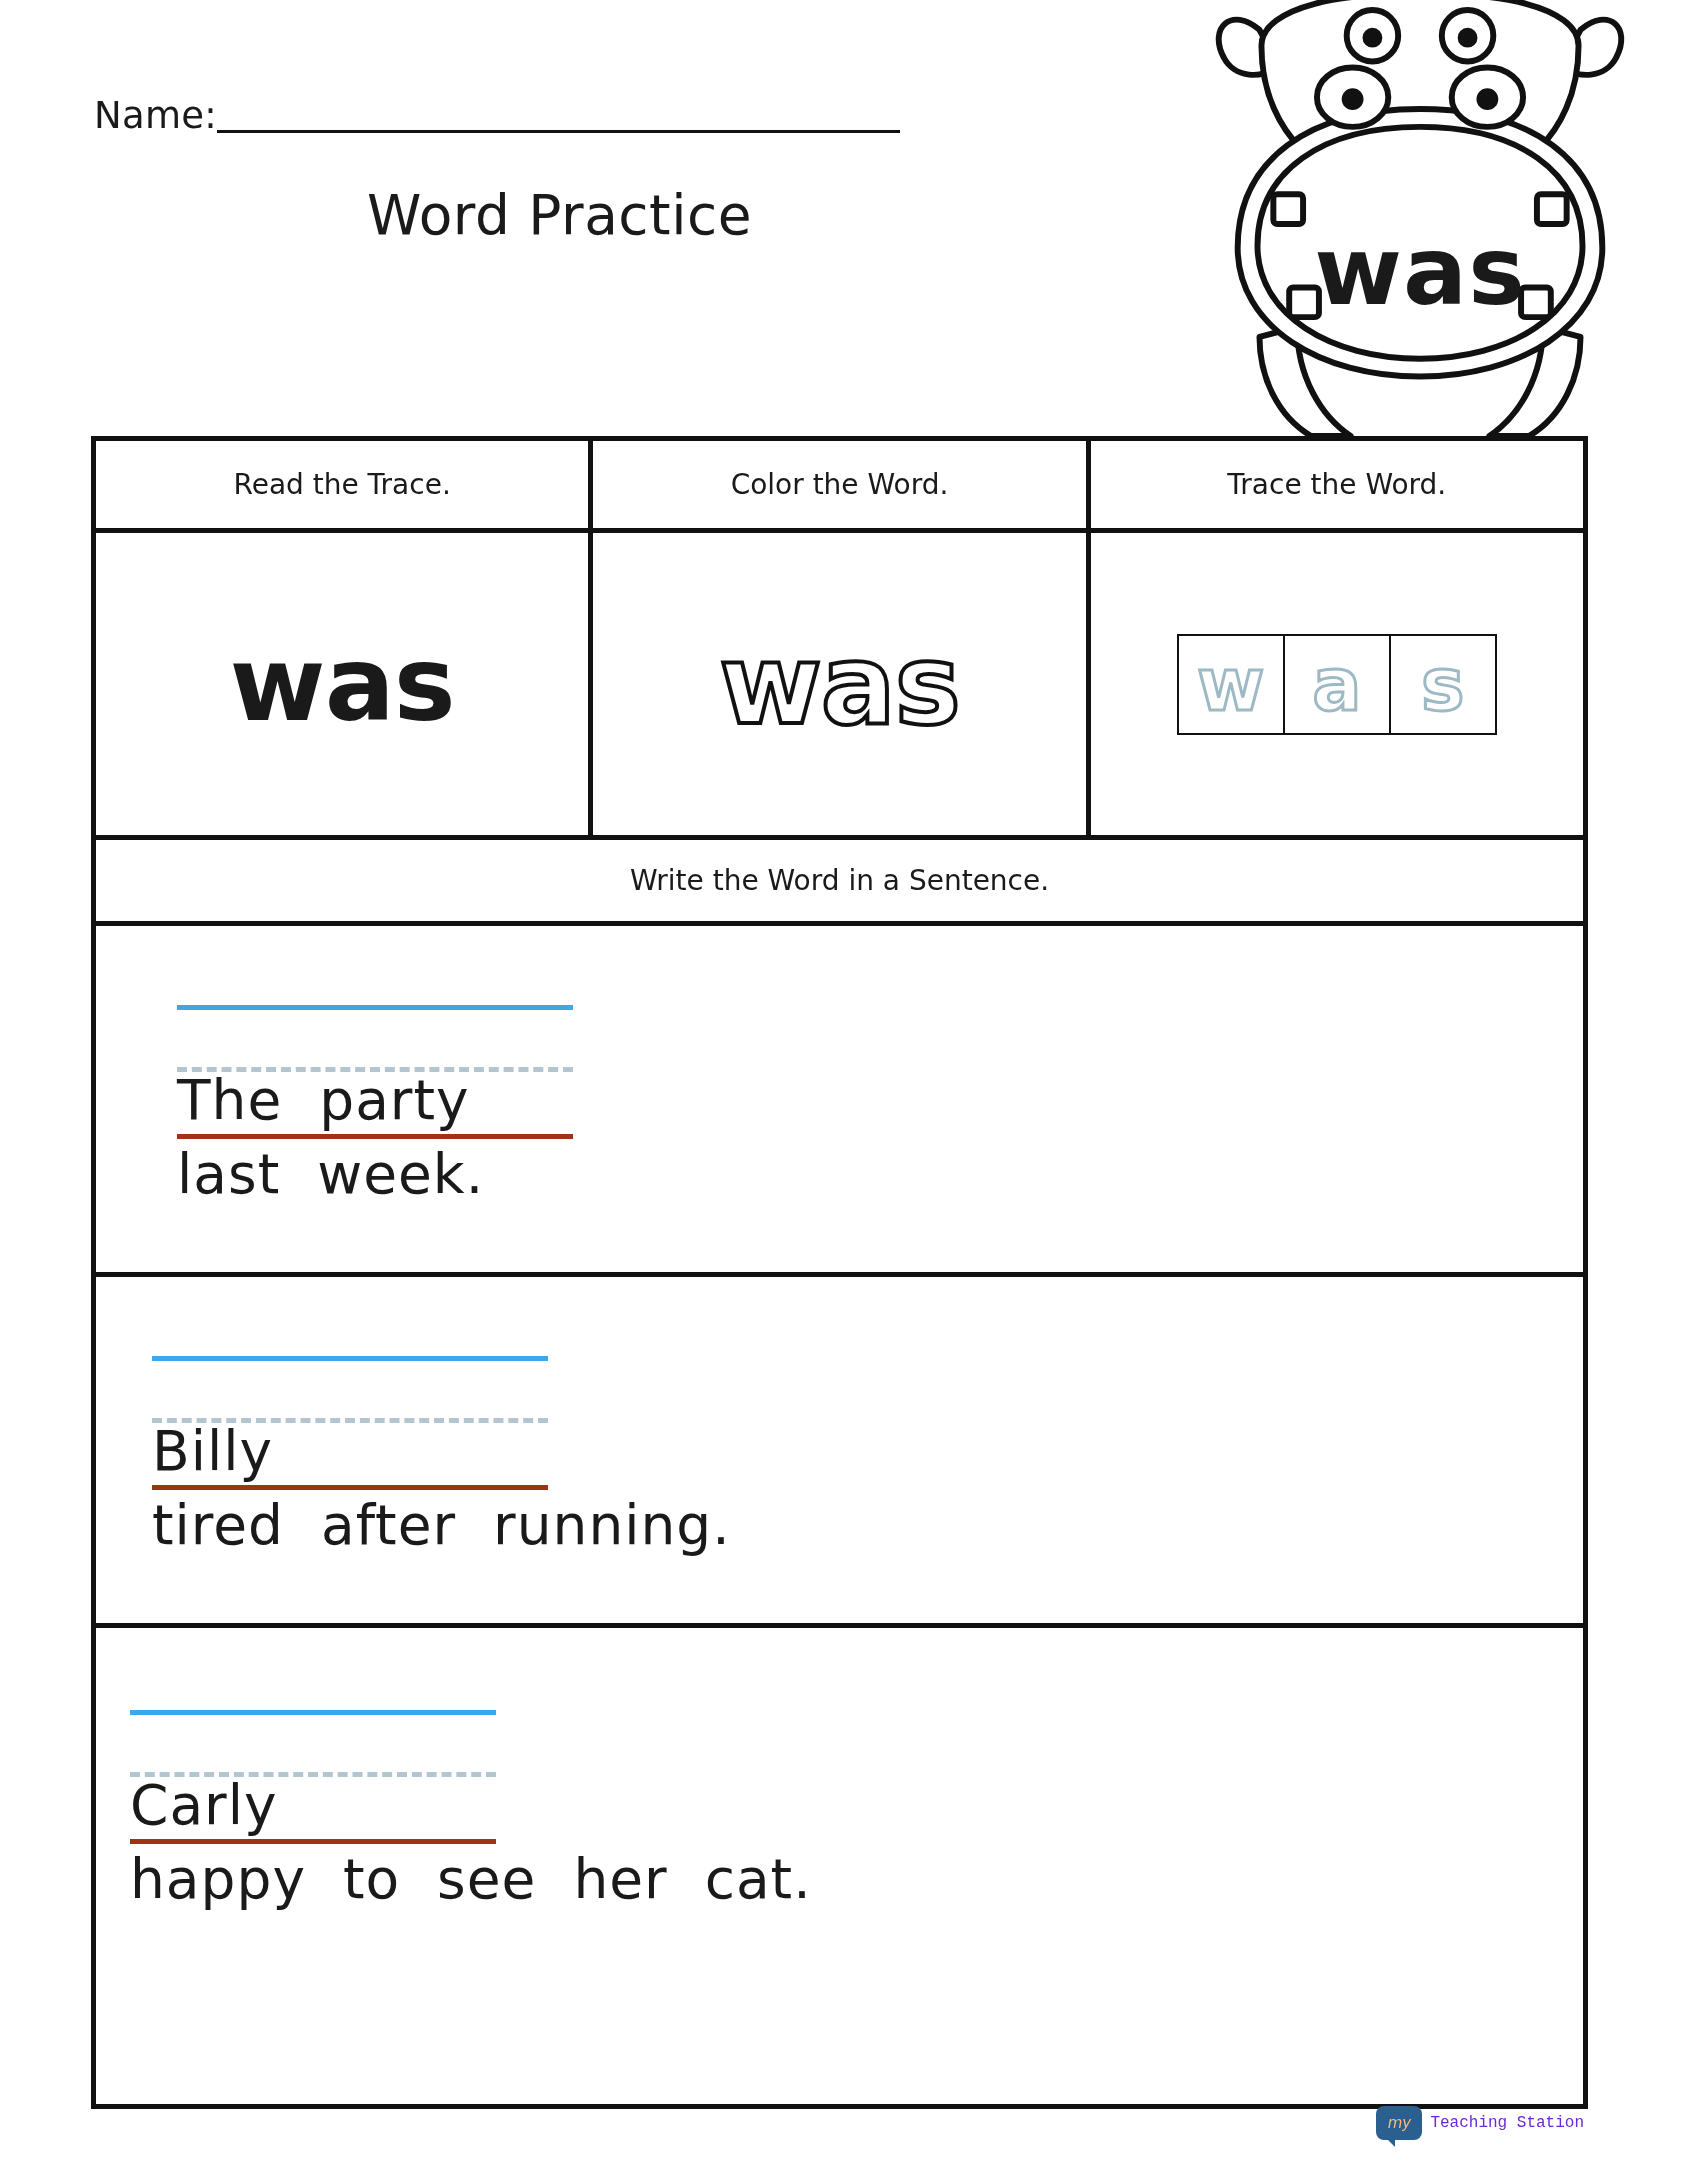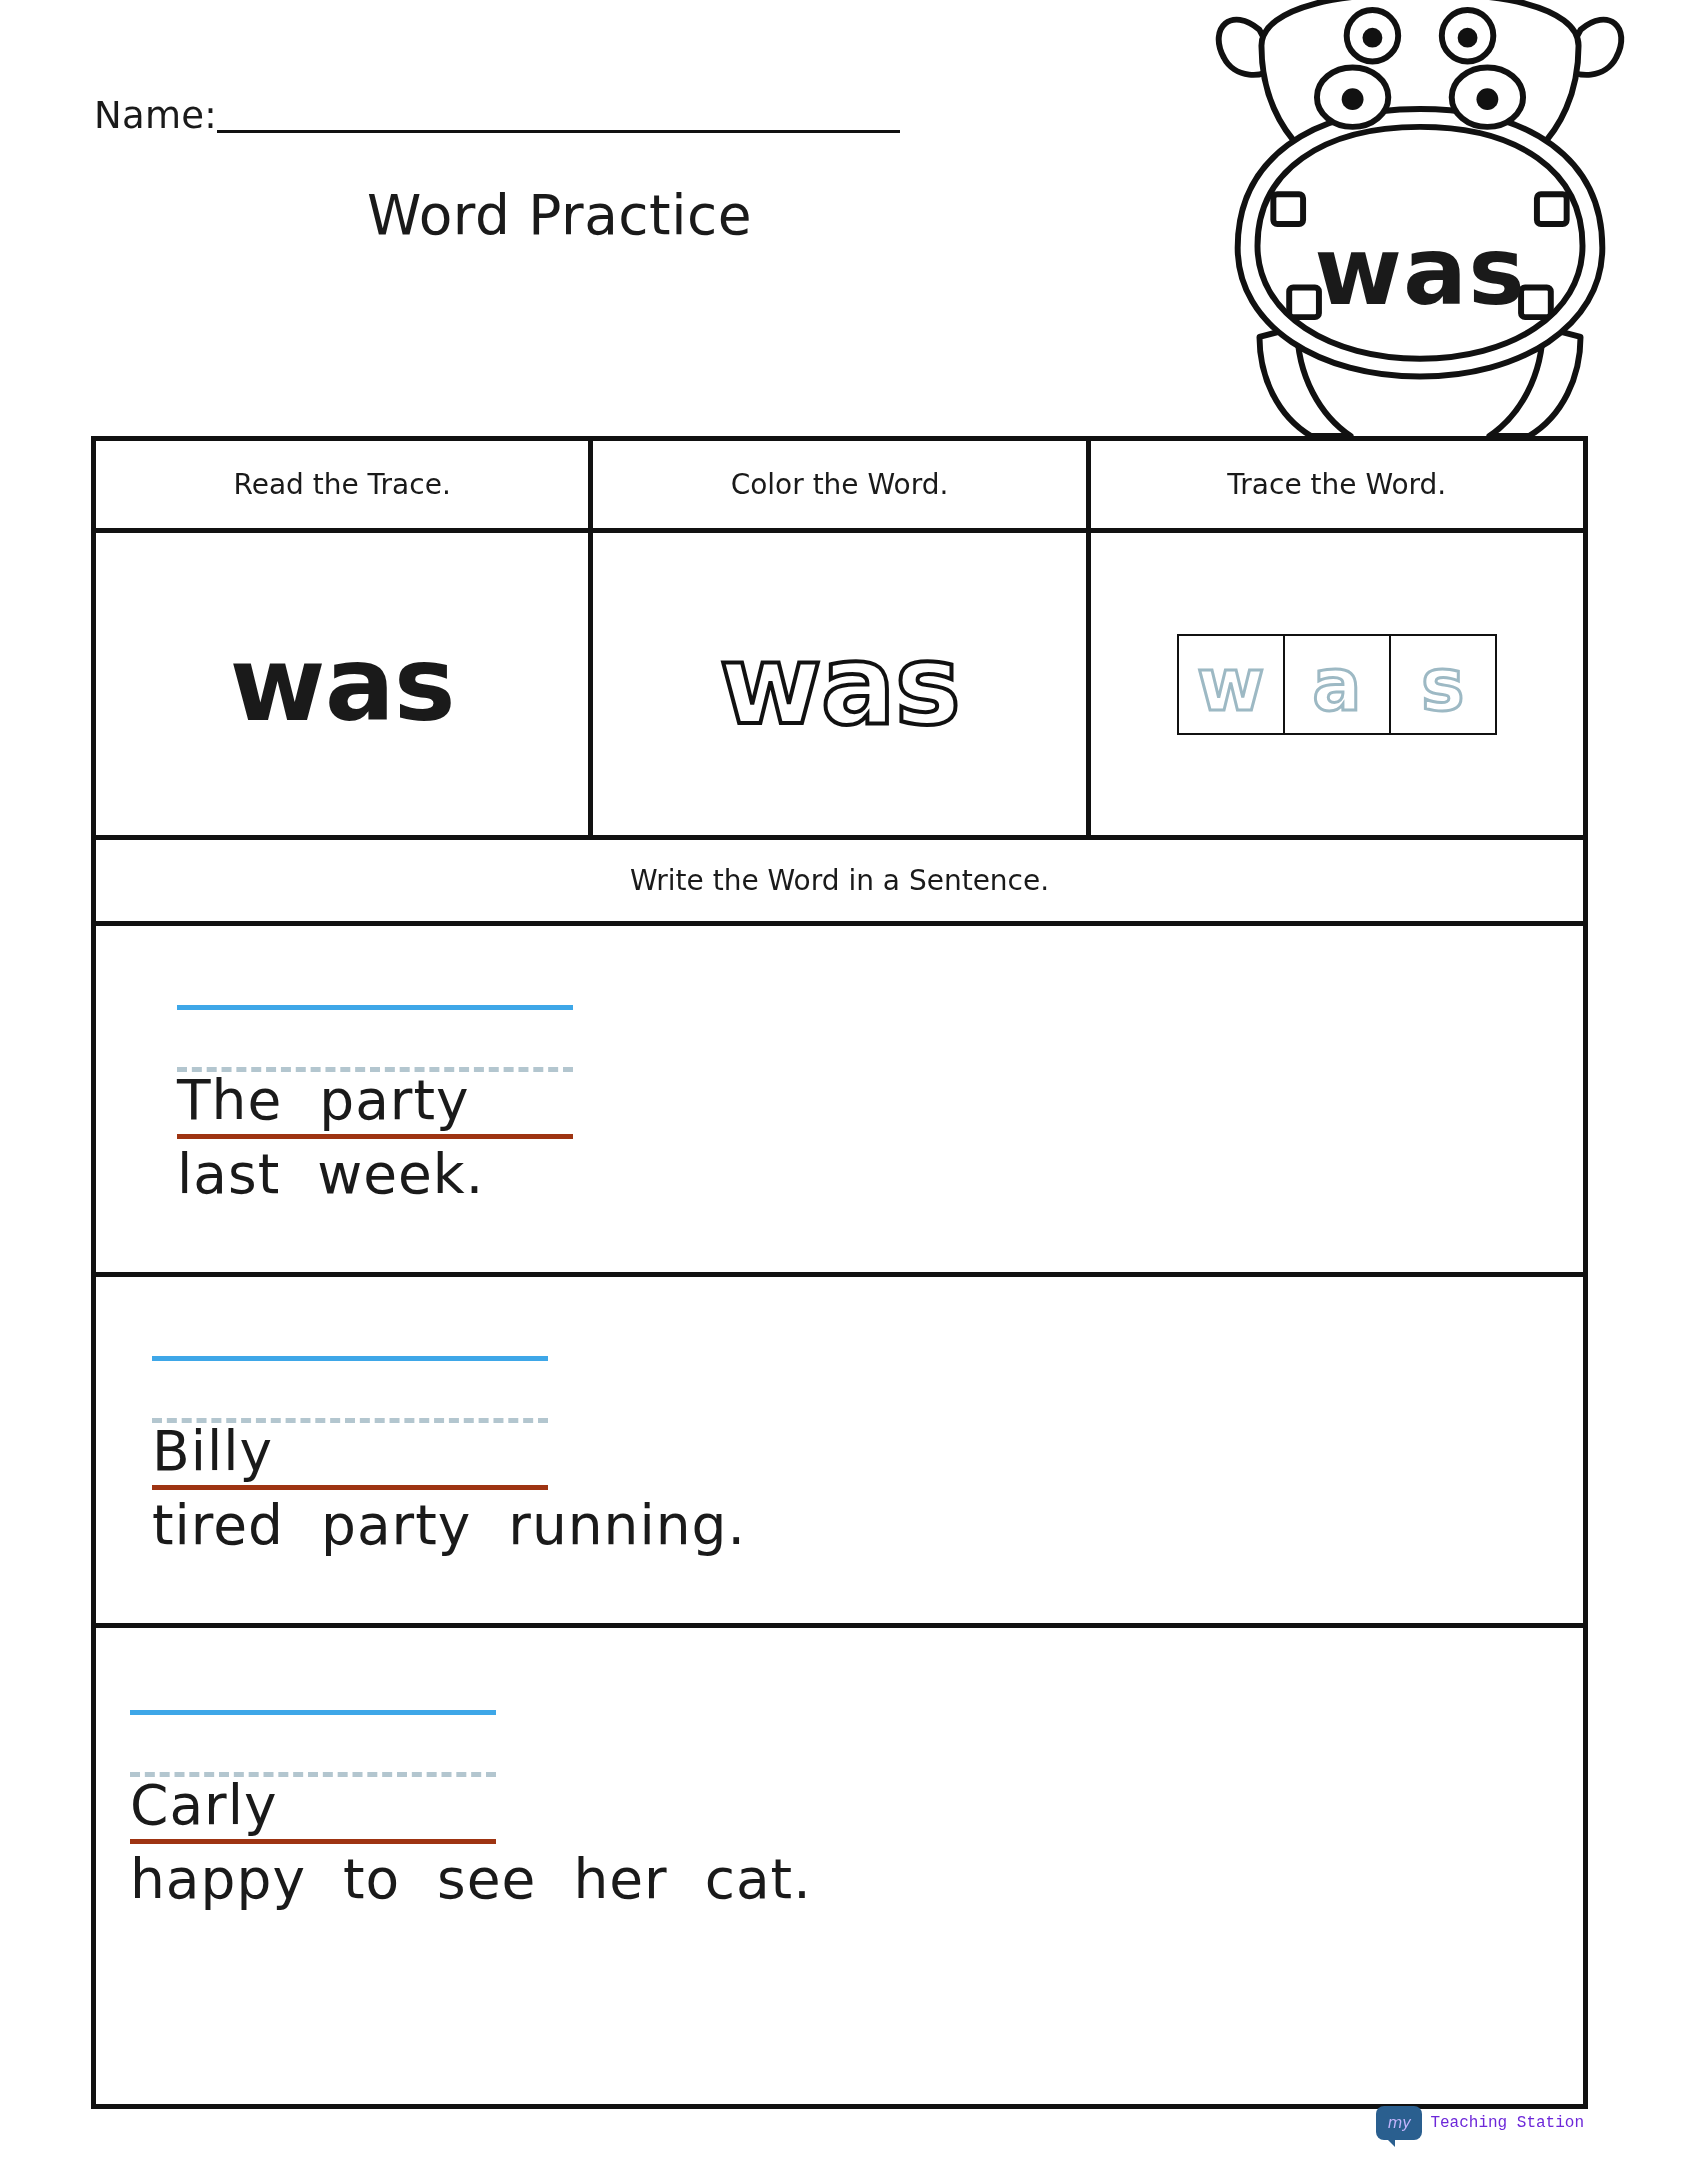--- a/index.html
+++ b/index.html
@@ -219,21 +219,21 @@
   }
   .logo-bubble {
     width: 46px;
     height: 34px;
     background: #2a5f8f;
     border-radius: 8px;
     position: relative;
     display: flex;
     align-items: center;
     justify-content: center;
-    color: #c4b5fd;
+    color: #fdba74;
     font-size: 15px;
     font-style: italic;
     font-family: "DejaVu Sans", sans-serif;
   }
   .logo-bubble:after {
     content: "";
     position: absolute;
     bottom: -7px;
     left: 10px;
     width: 0;
@@ -337,21 +337,21 @@
   </div>
 
   <div class="sentence-row">
     <div class="sentence-inner" style="padding-left:44px;">
       <span class="sentence-text">Billy</span>
       <span class="blank" style="width:396px;">
         <span class="ln-blue"></span>
         <span class="ln-dash"></span>
         <span class="ln-red"></span>
       </span>
-      <span class="sentence-text">tired  party  running.</span>
+      <span class="sentence-text">tired  after  running.</span>
     </div>
   </div>
 
   <div class="sentence-row">
     <div class="sentence-inner" style="padding-left:22px;">
       <span class="sentence-text">Carly</span>
       <span class="blank" style="width:366px;">
         <span class="ln-blue"></span>
         <span class="ln-dash"></span>
         <span class="ln-red"></span>

